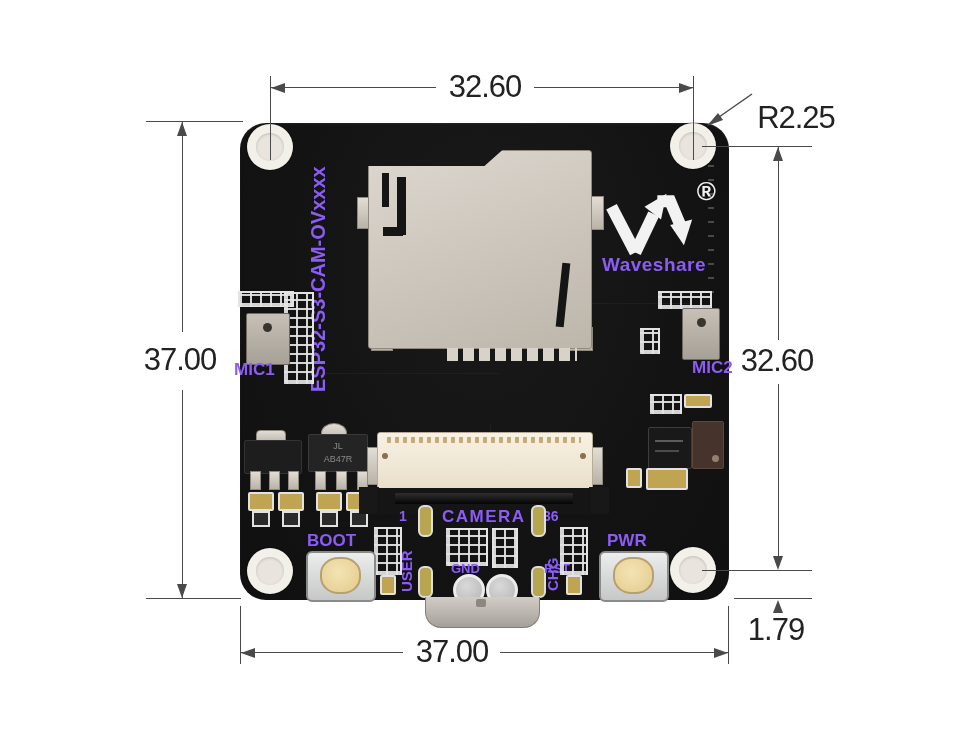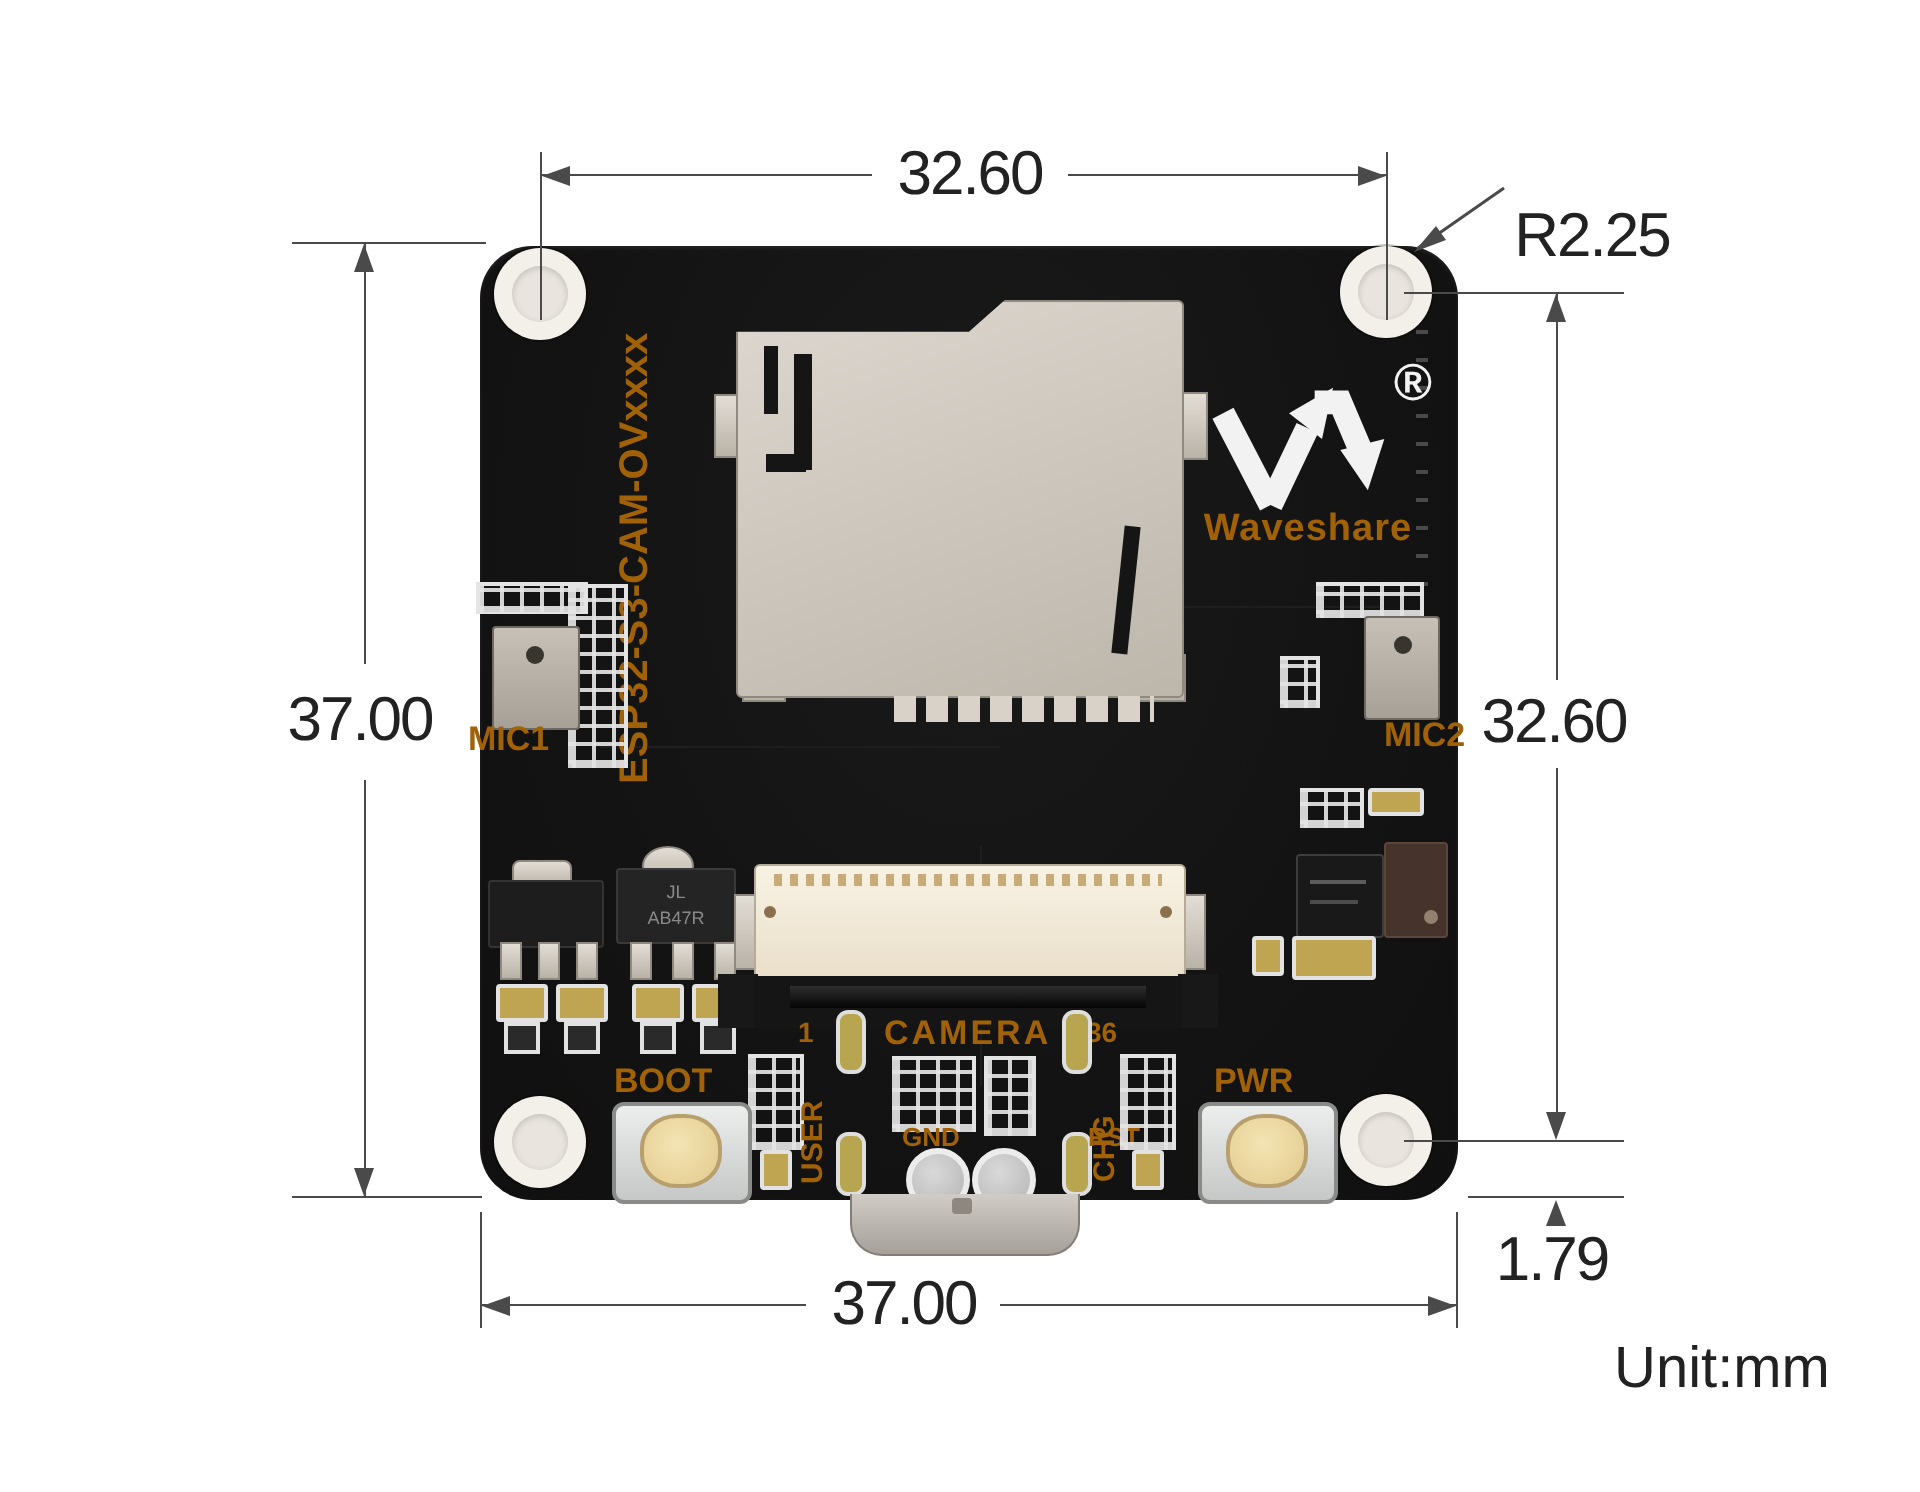--- a/index.html
+++ b/index.html
@@ -12,21 +12,21 @@
   .dimlbl{position:absolute;transform:translate(-50%,-50%);font-size:31px;color:#222;
           white-space:nowrap;letter-spacing:-1px;font-family:"Liberation Sans",sans-serif;}
   
   #board{position:absolute;left:240px;top:123px;width:489px;height:477px;border-radius:26px;
          background:radial-gradient(ellipse at 50% 30%, #1a1a1a 0%, #131313 60%, #101010 100%);
          box-shadow:inset 0 1px 2px rgba(255,255,255,.08);}
   .hole{position:absolute;width:46px;height:46px;border-radius:50%;
         background:#f3f0ea;box-shadow:0 0 0 1px rgba(0,0,0,.25);}
   .hole>i{position:absolute;left:9px;top:9px;width:28px;height:28px;border-radius:50%;
         background:#e9e5de;box-shadow:inset 0 1px 3px rgba(0,0,0,.18);}
-  .silk{position:absolute;color:#a16207;font-weight:bold;white-space:nowrap;
+  .silk{position:absolute;color:#8b5cf6;font-weight:bold;white-space:nowrap;
         font-family:"Liberation Sans",sans-serif;}
   .vtext{writing-mode:vertical-rl;transform:rotate(180deg);text-align:center;}
   .padgrid{position:absolute;border:2px solid rgba(228,228,228,.92);
         background-image:repeating-linear-gradient(0deg,rgba(228,228,228,.92) 0 2px,transparent 2px 9px),
                          repeating-linear-gradient(90deg,rgba(228,228,228,.92) 0 2px,transparent 2px 10px);}
   .tanpad{position:absolute;background:#bfa552;border:2px solid #e2e2e2;border-radius:2px;}
   .padsm{position:absolute;border:2px solid #e2e2e2;background:#2a2a2a;}
   .slotpad{position:absolute;width:11px;height:28px;background:#b7a54f;border:2px solid #dedede;border-radius:6px;}
   .metal{background:linear-gradient(180deg,#e2ddd5,#b9b2a7);border:1px solid #8f897f;}
   .roundpad{position:absolute;width:26px;height:26px;border-radius:50%;border:3px solid #ececec;
@@ -241,15 +241,14 @@
   <div class="dimlbl" style="left:776px;top:630px;">1.79</div>
 
   <div class="dl" style="left:240px;top:606px;width:1px;height:58px;"></div>
   <div class="dl" style="left:728px;top:606px;width:1px;height:58px;"></div>
   <div class="dl" style="left:241px;top:652px;width:162px;height:1px;"></div>
   <div class="dl" style="left:500px;top:652px;width:228px;height:1px;"></div>
   <div class="arr" style="left:241px;top:648px;border-width:5px 14px 5px 0;border-right-color:#4a4a4a;"></div>
   <div class="arr" style="left:714px;top:648px;border-width:5px 0 5px 14px;border-left-color:#4a4a4a;"></div>
   <div class="dimlbl" style="left:452px;top:652px;">37.00</div>
 
-  <div class="dimlbl" style="left:861px;top:685px;font-size:29px;letter-spacing:0;">Unit:mm</div>
 
 </div>
 
 </body></html>

